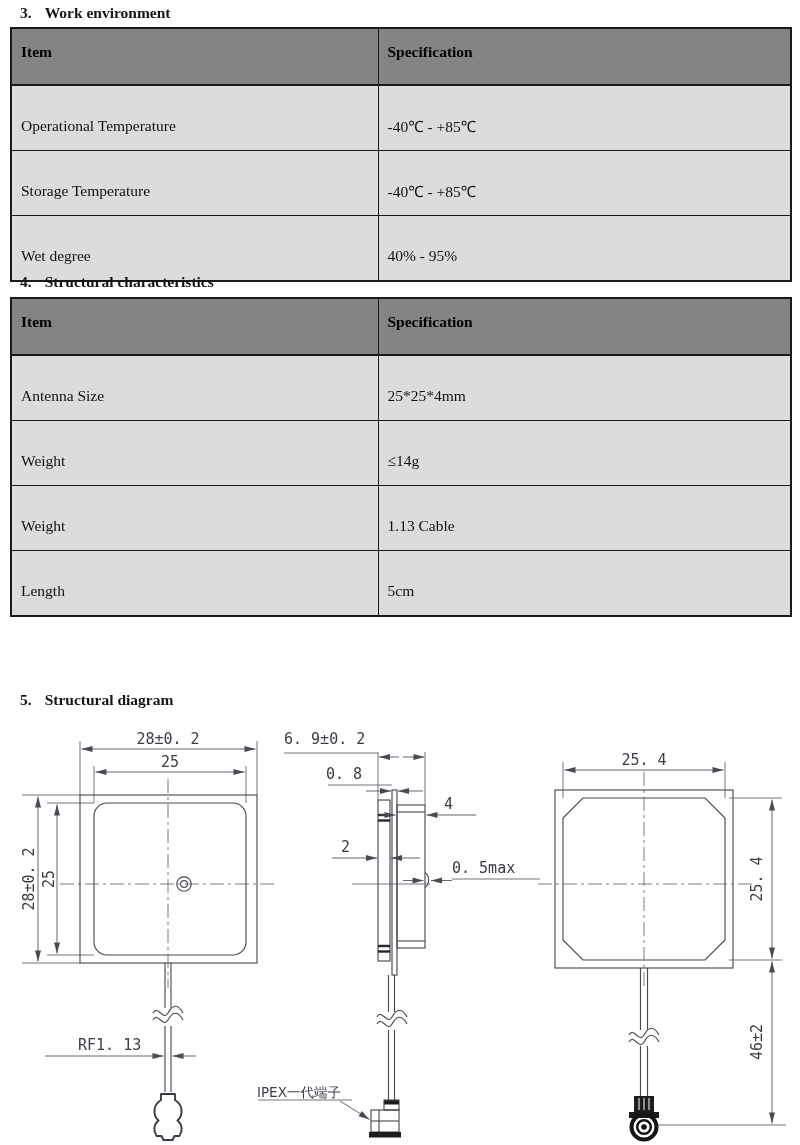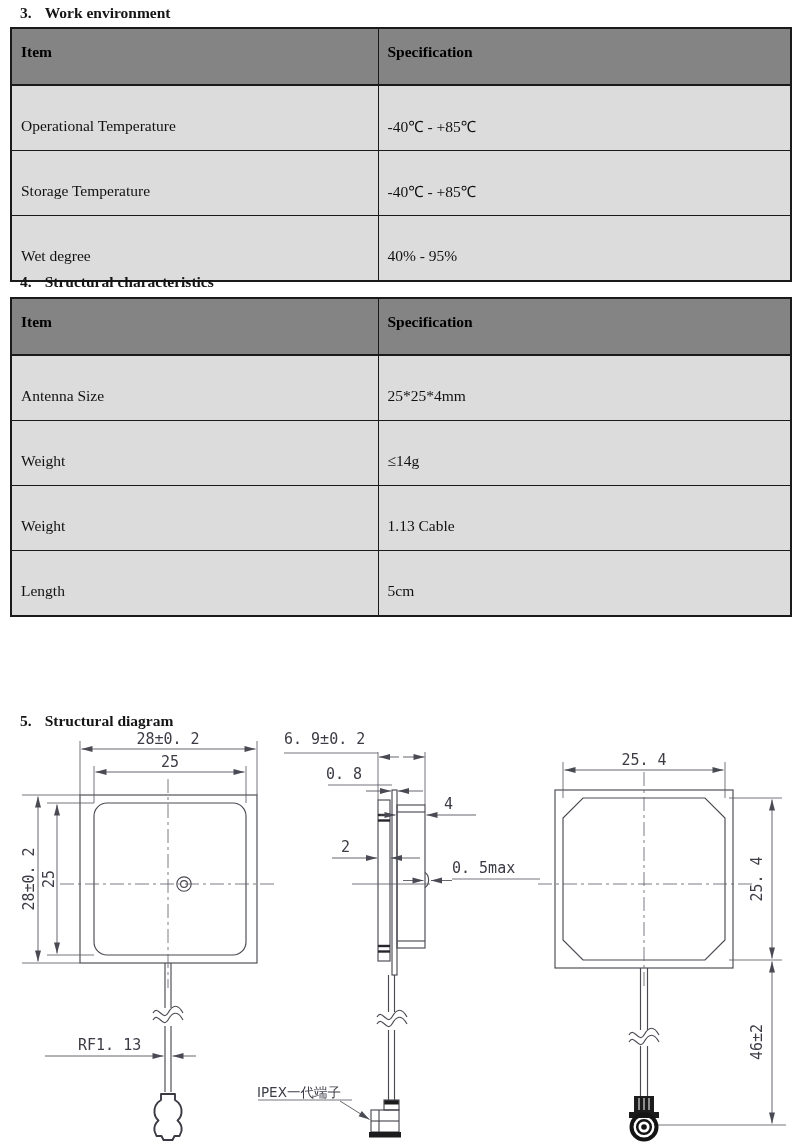--- a/index.html
+++ b/index.html
@@ -86,21 +86,21 @@
       <td>Weight</td>
       <td>1.13 Cable</td>
     </tr>
     <tr>
       <td>Length</td>
       <td>5cm</td>
     </tr>
   </tbody>
     </table>
 
-  <div class="heading" style="left:20px;top:691px;margin-top:21px;">
+  <div class="heading" style="left:20px;top:691px;">
     <span class="num">5.</span><span>Structural diagram</span>
   </div>
 
   <svg class="overlay" width="800" height="1145" viewBox="0 0 800 1145">
     <defs>
       <marker id="arr" markerUnits="userSpaceOnUse" markerWidth="14" markerHeight="10" viewBox="-12 -4 14 8" refX="0" refY="0" orient="auto">
         <path d="M0,0 L-11,3 L-11,-3 Z" fill="#4a4a54"></path>
       </marker>
     </defs>
 

